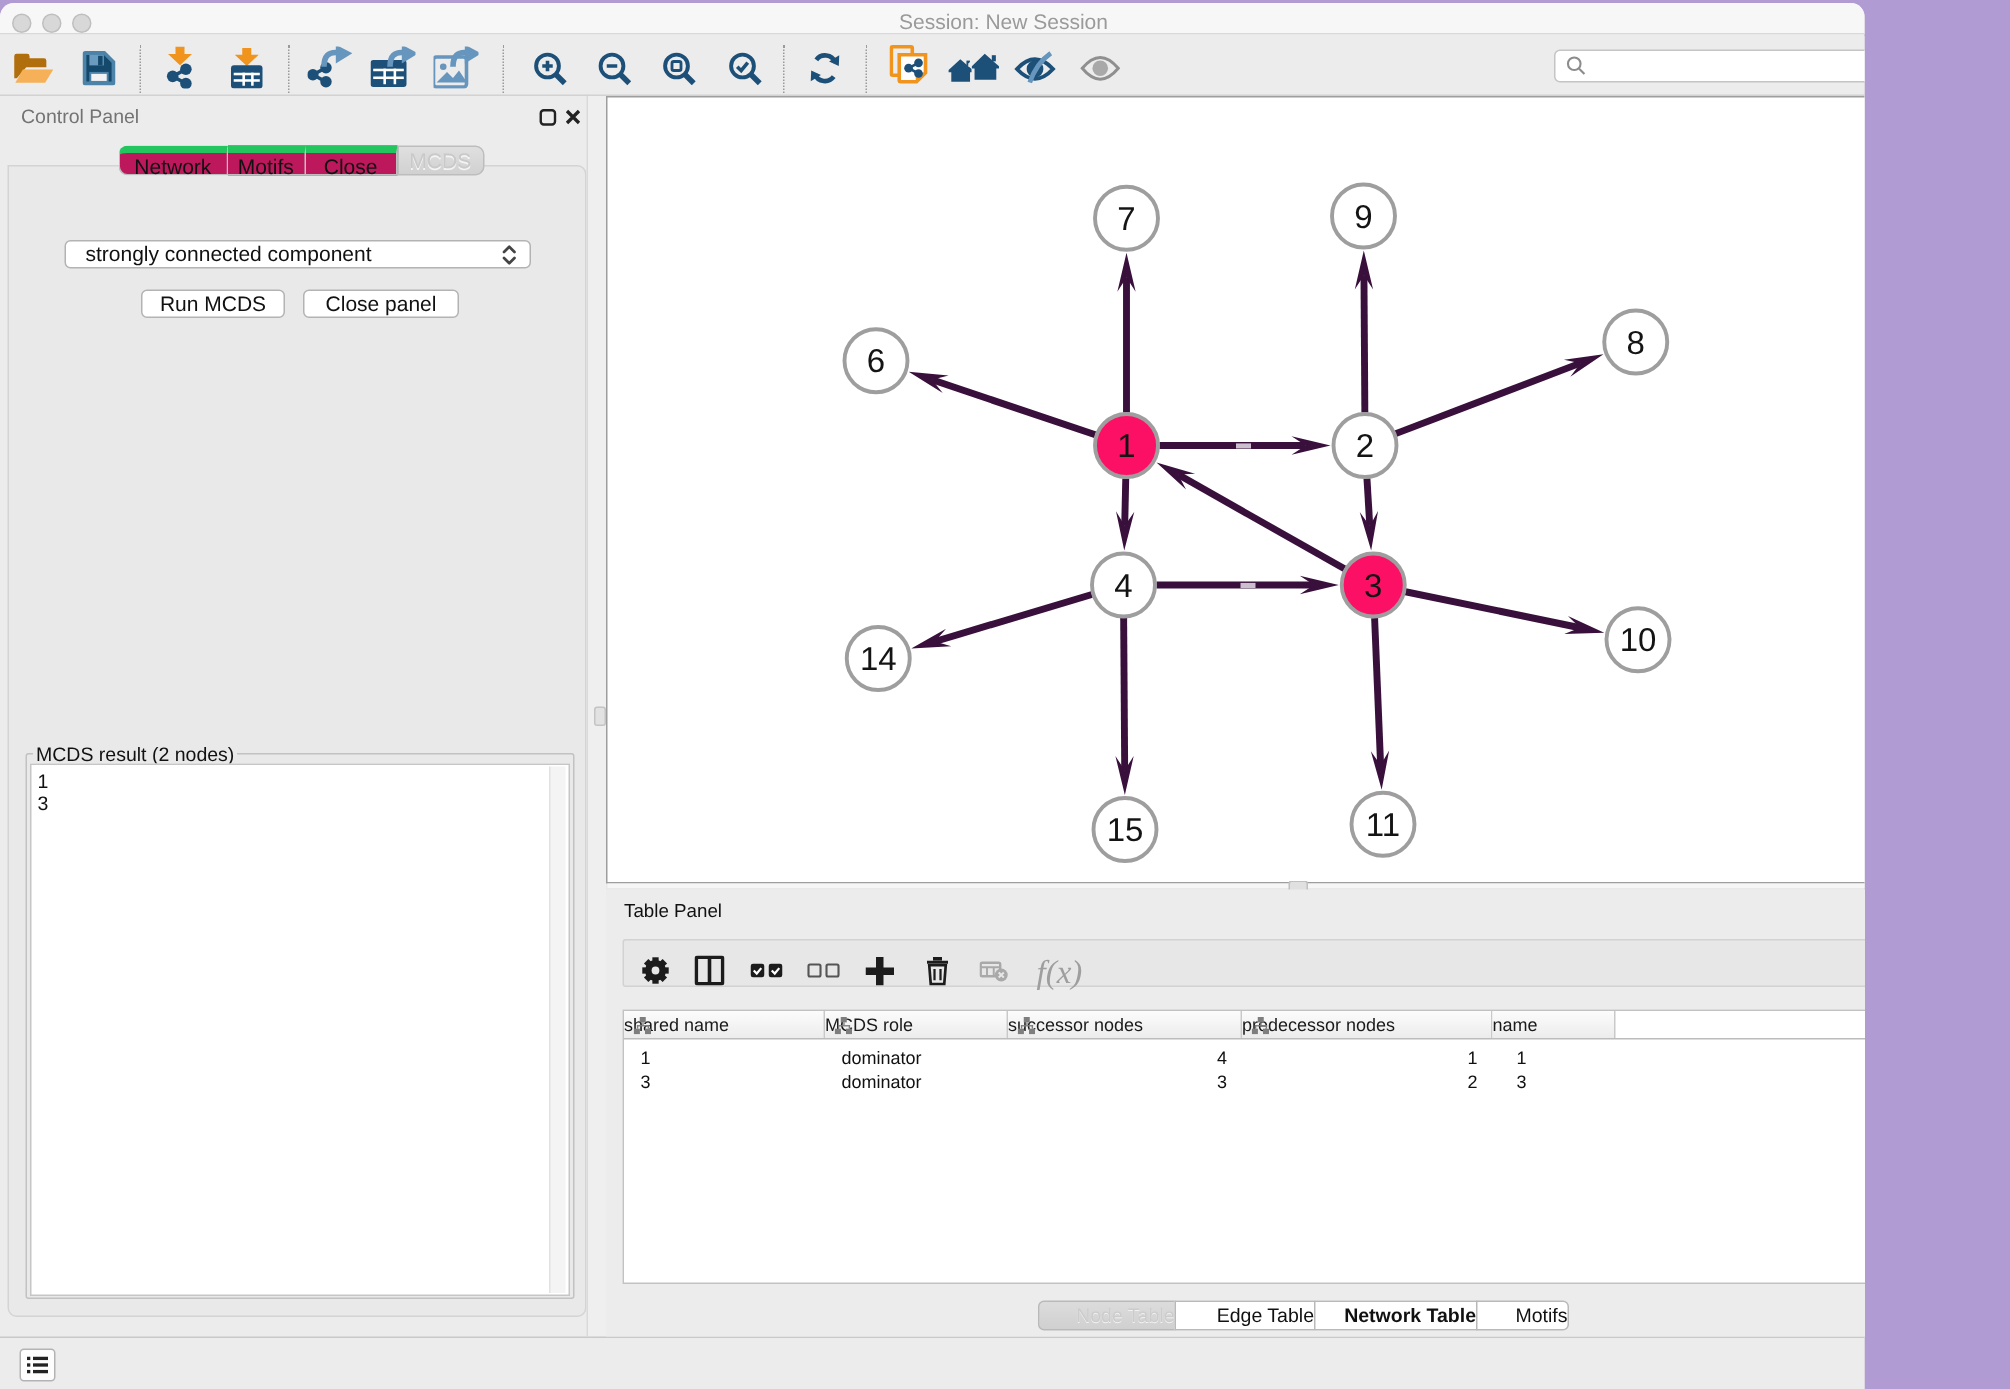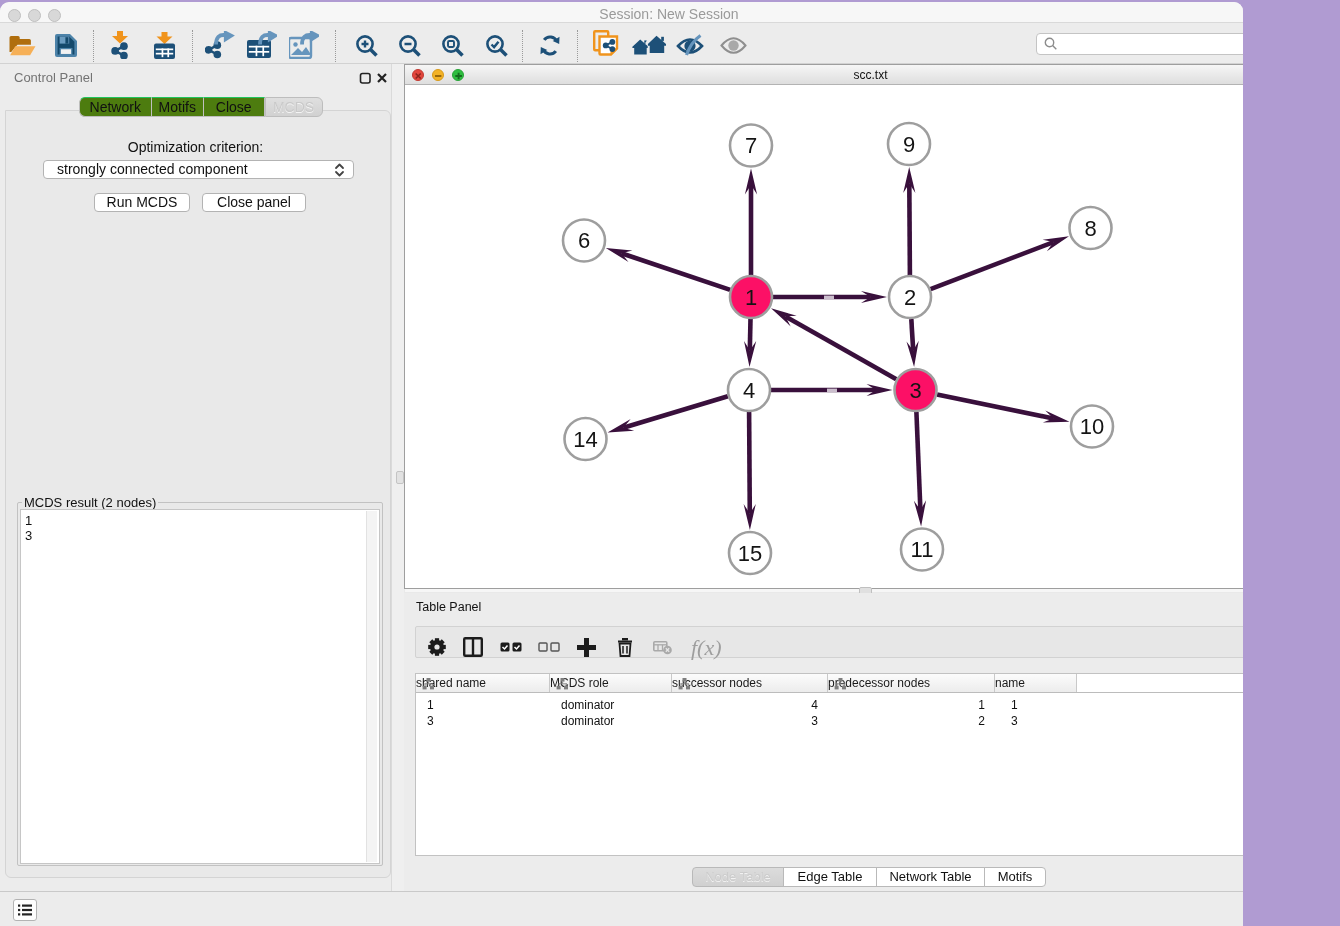--- a/index.html
+++ b/index.html
@@ -10,27 +10,27 @@
 .wtitle{position:absolute;top:3.5px;left:0;width:1338px;text-align:center;font-size:14px;color:#9a9a9a}
 .toolbar{position:absolute;left:0;top:22px;width:1338px;height:39px;background:#ececec}
 .tsep{position:absolute;top:6px;height:32px;width:0;border-left:1px dotted #9a9a9a}
 .ticon{position:absolute;top:1px;height:40px;display:flex;align-items:center;justify-content:center}
 .search{position:absolute;left:1036px;top:9px;width:292px;height:22px;background:#fff;border:1px solid #c4c4c4;border-radius:4px}
 .main{position:absolute;left:0;top:61px;width:1338px;height:828px;background:#e9e9e9}
 .statusbar{position:absolute;left:0;top:889px;width:1338px;height:35px;background:#ececec;border-top:1px solid #c9c9c9}
 .cp{position:absolute;left:0;top:0;width:391px;height:828px;background:#ececec}
 .cp-title{position:absolute;left:14px;top:7px;font-size:13px;color:#737373}
 .tabc{position:absolute;left:5px;top:47px;width:386px;height:768px;background:#e9e9e9;border:1px solid #d4d4d4;border-radius:0 6px 6px 6px}
-.tab{position:absolute;top:34px;height:20px;font-size:14px;color:#111;background:#4d7c0f;border-top:1px solid #22c55e;border-bottom:1px solid #bdbdbd;text-align:center;line-height:19px}
+.tab{position:absolute;top:34px;height:20px;font-size:14px;color:#111;background:#be185d;border-top:5px solid #22c55e;border-bottom:1px solid #bdbdbd;text-align:center;line-height:19px}
 .btn{position:absolute;background:#fff;border:1px solid #b3b3b3;border-radius:4px;font-size:14px;color:#111;text-align:center;line-height:17px;height:19px}
 .netwin{position:absolute;left:404px;top:1px;width:933px;height:525px;border:1px solid #9e9e9e;background:#fff}
 .nettb{position:absolute;left:0;top:0;width:931px;height:20px;background:linear-gradient(#f6f6f6,#dedede);border-bottom:1px solid #b3b3b3}
 .ntl{position:absolute;top:4px;width:12px;height:12px;border-radius:50%}
 .tp{position:absolute;left:404px;top:530px;width:934px;height:298px;background:#ececec}
-.btab{position:absolute;top:0;height:20px;background:#fff;border:1px solid #b9b9b9;border-radius:3px;font-size:13px;color:#111;text-align:center;line-height:18px}
+.btab{position:absolute;top:0;height:20px;background:#fff;border:1px solid #b9b9b9;border-radius:3px;font-size:13px;color:#111;text-align:right;line-height:18px}
 .hcell{position:absolute;top:0;height:18px;background:linear-gradient(#fcfcfc,#ececec);border-right:1px solid #c9c9c9;font-size:12px;color:#1a1a1a;text-align:left;line-height:19px}
 .rval{position:absolute;font-size:12px;color:#111}
 </style></head><body>
 <div class="win">
 <div class="titlebar">
 <div class="tl" style="left:8px"></div>
 <div class="tl" style="left:27.5px"></div>
 <div class="tl" style="left:47.5px"></div>
 <div class="wtitle">Session: New Session</div>
     </div>
@@ -196,48 +196,36 @@
 <div class="cp-title">Control Panel</div>
 <svg width="30" height="13" style="position:absolute;left:359px;top:9px">
           <rect x="1.5" y="1.5" width="9.5" height="9.5" rx="2" fill="none" stroke="#222" stroke-width="1.6"></rect>
           <path d="M19 2 l8 8 M27 2 l-8 8" stroke="#222" stroke-width="2.2"></path>
         </svg>
 <div class="tabc"></div>
 <div class="tab" style="left:79px;width:72.5px;border-left:1px solid #bdbdbd;border-radius:6px 0 0 6px;border-right:1px solid #c0c0c0;">Network</div>
 <div class="tab" style="left:151.5px;width:52.5px;border-right:1px solid #c0c0c0;">Motifs</div>
 <div class="tab" style="left:204px;width:60.5px;border-right:1px solid #c0c0c0;">Close</div>
 <div class="tab" style="left:264.5px;width:58px;background:linear-gradient(#dfdfdf,#d1d1d1);color:#c9c9c9;text-shadow:0 1px 0 #f4f4f4;border:1px solid #bdbdbd;border-radius:0 6px 6px 0;">MCDS</div>
-<div class="abs" style="left:0;top:76px;width:391px;text-align:center;font-size:14px;color:#111">Optimization criterion:</div>
 <div class="abs" style="left:43px;top:97px;width:311px;height:19px;background:#fff;border:1px solid #b3b3b3;border-radius:4px;font-size:14px;color:#111;line-height:17px;padding-left:13px">strongly connected component<svg width="11" height="14" style="position:absolute;right:8px;top:2px" fill="none" stroke="#444" stroke-width="1.8" stroke-linecap="round" stroke-linejoin="round">
             <path d="M2 5 L5.5 1.5 L9 5"></path>
             <path d="M2 9 L5.5 12.5 L9 9"></path>
           </svg></div>
 <div class="btn" style="left:94px;top:130px;width:96px">Run MCDS</div>
 <div class="btn" style="left:202px;top:130px;width:104px">Close panel</div>
 <div class="abs" style="left:17px;top:439px;width:366px;height:364px;border:1px solid #c2c2c2;border-radius:2px"></div>
 <div class="abs" style="left:22px;top:432px;background:#e9e9e9;padding:0 2px;font-size:13px;color:#111">MCDS result (2 nodes)</div>
 <div class="abs" style="left:20px;top:446px;width:360px;height:355px;background:#fff;border:1px solid #c6c6c6">
           <div style="position:absolute;right:2px;top:1px;width:11px;height:351px;background:#f4f4f4;border-left:1px solid #e2e2e2"></div>
           <div style="position:absolute;left:4px;top:3px;font-size:13px;color:#111;line-height:15.2px">1<br>3</div>
         </div>
 </div>
 <div class="abs" style="left:391px;top:0;width:13px;height:828px;background:#efefef;border-left:1px solid #dadada"></div>
 <div class="abs" style="left:396px;top:408px;width:8px;height:13px;background:#e2e2e2;border:1px solid #c4c4c4;border-radius:2px"></div>
 <div class="netwin">
-<div class="nettb">
-<div class="ntl" style="left:7.4px;background:#e2463d;border:1px solid #c13a32"></div>
-<div class="ntl" style="left:27.0px;background:#f3b226;border:1px solid #d79a1b"></div>
-<div class="ntl" style="left:47.3px;background:#2ebd3f;border:1px solid #28a338"></div>
-<svg width="62" height="13" style="position:absolute;left:7.4px;top:5px">
-            <path d="M3.7 3.5 l5 5 M8.7 3.5 l-5 5" stroke="#8c241c" stroke-width="1.6"></path>
-            <path d="M23 6 h6.4" stroke="#99680a" stroke-width="1.9"></path>
-            <path d="M43.3 6 h6.6 M46.6 2.7 v6.6" stroke="#146b1d" stroke-width="1.9"></path>
-          </svg>
-<div style="position:absolute;left:0;top:3px;width:931px;text-align:center;font-size:12px;color:#111">scc.txt</div>
-</div>
 <svg width="931" height="502" style="position:absolute;left:0px;top:21px;will-change:transform" font-family="Liberation Sans, sans-serif">
 <line x1="346.0" y1="189.0" x2="346.0" y2="99.0" stroke="#39103c" stroke-width="4.6"></line>
 <polygon points="346.0,82.5 352.1,108.5 346.0,99.0 339.9,108.5" fill="#39103c"></polygon>
 <line x1="325.2" y1="203.9" x2="216.4" y2="167.2" stroke="#39103c" stroke-width="4.6"></line>
 <polygon points="200.8,161.9 227.4,164.4 216.4,167.2 223.5,176.0" fill="#39103c"></polygon>
 <line x1="368.0" y1="211.0" x2="465.5" y2="211.0" stroke="#39103c" stroke-width="4.6"></line>
 <polygon points="482.0,211.0 456.0,217.1 465.5,211.0 456.0,204.9" fill="#39103c"></polygon>
 <line x1="345.5" y1="233.0" x2="344.8" y2="264.5" stroke="#39103c" stroke-width="4.6"></line>
 <polygon points="344.5,281.0 339.0,254.9 344.8,264.5 351.2,255.1" fill="#39103c"></polygon>
 <line x1="504.9" y1="189.0" x2="504.3" y2="97.5" stroke="#39103c" stroke-width="4.6"></line>
@@ -393,21 +381,21 @@
 <div class="rval" style="left:423px;top:24px;width:146px;text-align:right">1</div>
 <div class="rval" style="left:595px;top:24px">1</div>
 <div class="rval" style="left:11px;top:40px">3</div>
 <div class="rval" style="left:145px;top:40px">dominator</div>
 <div class="rval" style="left:267px;top:40px;width:135px;text-align:right">3</div>
 <div class="rval" style="left:423px;top:40px;width:146px;text-align:right">2</div>
 <div class="rval" style="left:595px;top:40px">3</div>
 </div>
 <div class="btab" style="left:288px;width:92px;top:274px;background:linear-gradient(#dcdcdc,#d0d0d0);color:#ccc;text-shadow:0 1px 0 #f2f2f2;border-radius:4px 0 0 4px;">Node Table</div>
 <div class="btab" style="left:379px;width:94px;top:274px;border-radius:0;">Edge Table</div>
-<div class="btab" style="left:472px;width:109px;top:274px;border-radius:0;">Network Table</div>
+<div class="btab" style="left:472px;width:109px;top:274px;border-radius:0;font-weight:bold;">Network Table</div>
 <div class="btab" style="left:580px;width:62px;top:274px;border-radius:0 4px 4px 0;">Motifs</div>
 </div>
 </div>
 <div class="statusbar">
 <div class="abs" style="left:13px;top:7px;width:24px;height:22px;background:#fdfdfd;border:1px solid #b3b3b3;border-radius:3px">
         <svg width="14" height="12" style="position:absolute;left:4px;top:4px">
           <g fill="#222">
             <rect x="0" y="0.5" width="2.2" height="2.2"></rect>
             <rect x="4" y="0.5" width="10" height="2.2"></rect>
             <rect x="0" y="4.9" width="2.2" height="2.2"></rect>

